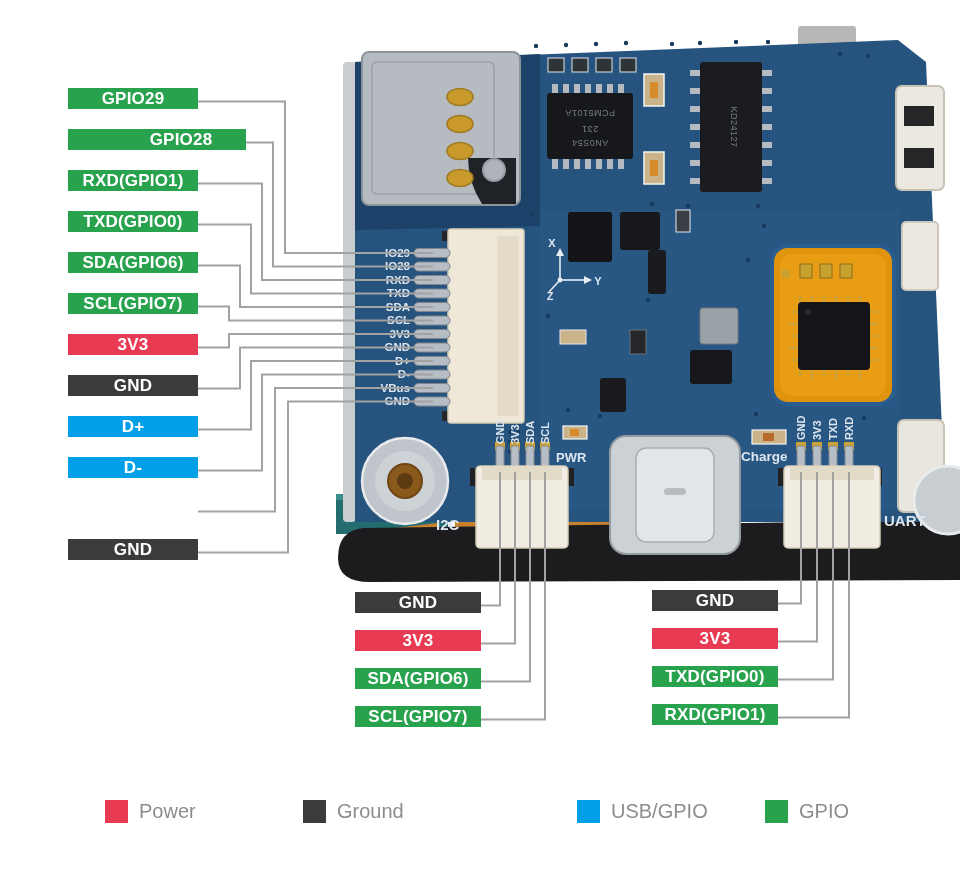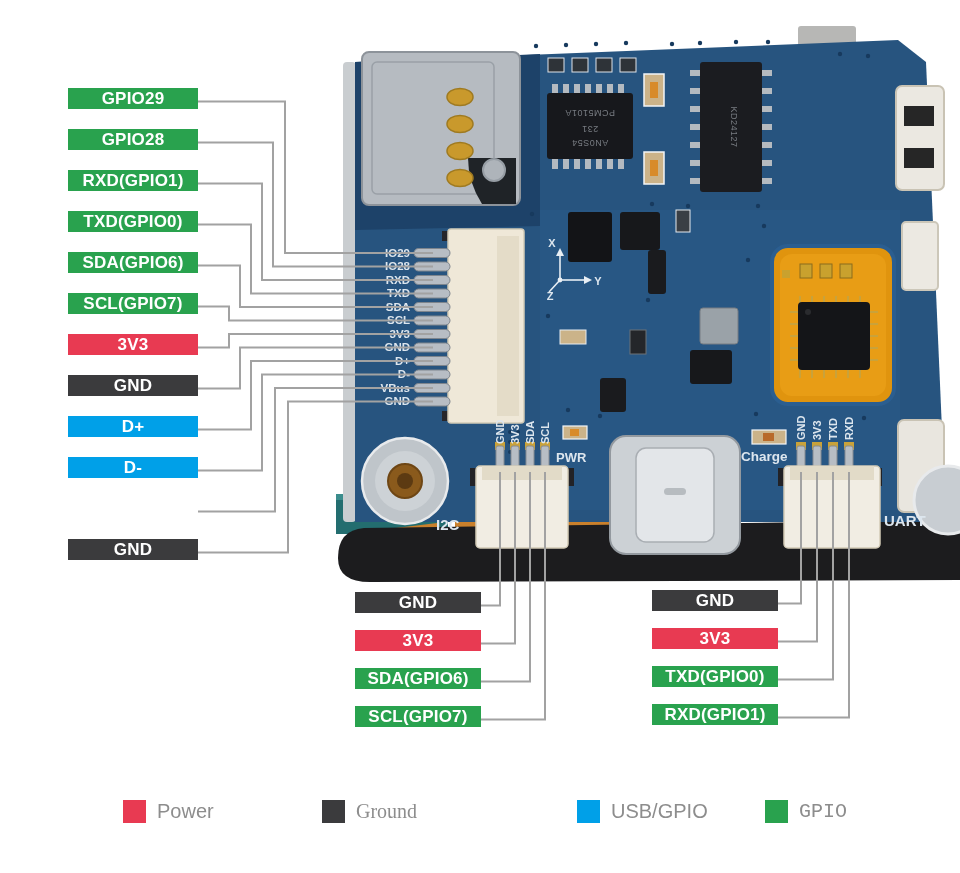--- a/index.html
+++ b/index.html
@@ -345,21 +345,21 @@
       <polyline points="778,603.5 801,603.5 801,472"></polyline>
       <polyline points="778,641.5 817,641.5 817,472"></polyline>
       <polyline points="778,679.5 833,679.5 833,472"></polyline>
       <polyline points="778,717.5 849,717.5 849,472"></polyline>
     </g>
   </svg>
 
   <div class="plabel w130 gpio" style="left:68px;top:88px;">
       <span>GPIO29</span>
     </div>
-  <div class="plabel w130 gpio" style="left:68px;top:129px;">
+  <div class="plabel w130 gpio" style="left:68px;top:129px;padding-left:48px;">
       <span>GPIO28</span>
     </div>
   <div class="plabel w130 gpio" style="left:68px;top:170px;">
       <span>RXD(GPIO1)</span>
     </div>
   <div class="plabel w130 gpio" style="left:68px;top:211px;">
       <span>TXD(GPIO0)</span>
     </div>
   <div class="plabel w130 gpio" style="left:68px;top:252px;">
       <span>SDA(GPIO6)</span>
@@ -402,30 +402,30 @@
   <div class="plabel w126 power" style="left:652px;top:628px;">
       <span>3V3</span>
     </div>
   <div class="plabel w126 gpio" style="left:652px;top:666px;">
       <span>TXD(GPIO0)</span>
     </div>
   <div class="plabel w126 gpio" style="left:652px;top:704px;">
       <span>RXD(GPIO1)</span>
     </div>
 
-  <div class="legend-item" style="left:105px;top:799px;margin-left:18px;">
+  <div class="legend-item" style="left:105px;top:799px;">
     <span class="legend-swatch power"></span>
     <span class="legend-text">Power</span>
   </div>
-  <div class="legend-item" style="left:322px;top:799px;font-family:Liberation Serif, serif;">
+  <div class="legend-item" style="left:303px;top:799px;">
     <span class="legend-swatch ground"></span>
     <span class="legend-text">Ground</span>
   </div>
   <div class="legend-item" style="left:556px;top:799px;padding-left:21px;">
     <span class="legend-swatch usb"></span>
     <span class="legend-text">USB/GPIO</span>
   </div>
-  <div class="legend-item" style="left:765px;top:799px;font-family:Liberation Mono, monospace;">
+  <div class="legend-item" style="left:765px;top:799px;">
     <span class="legend-swatch gpio"></span>
     <span class="legend-text">GPIO</span>
   </div>
 
 </div>
 
 </body></html>

